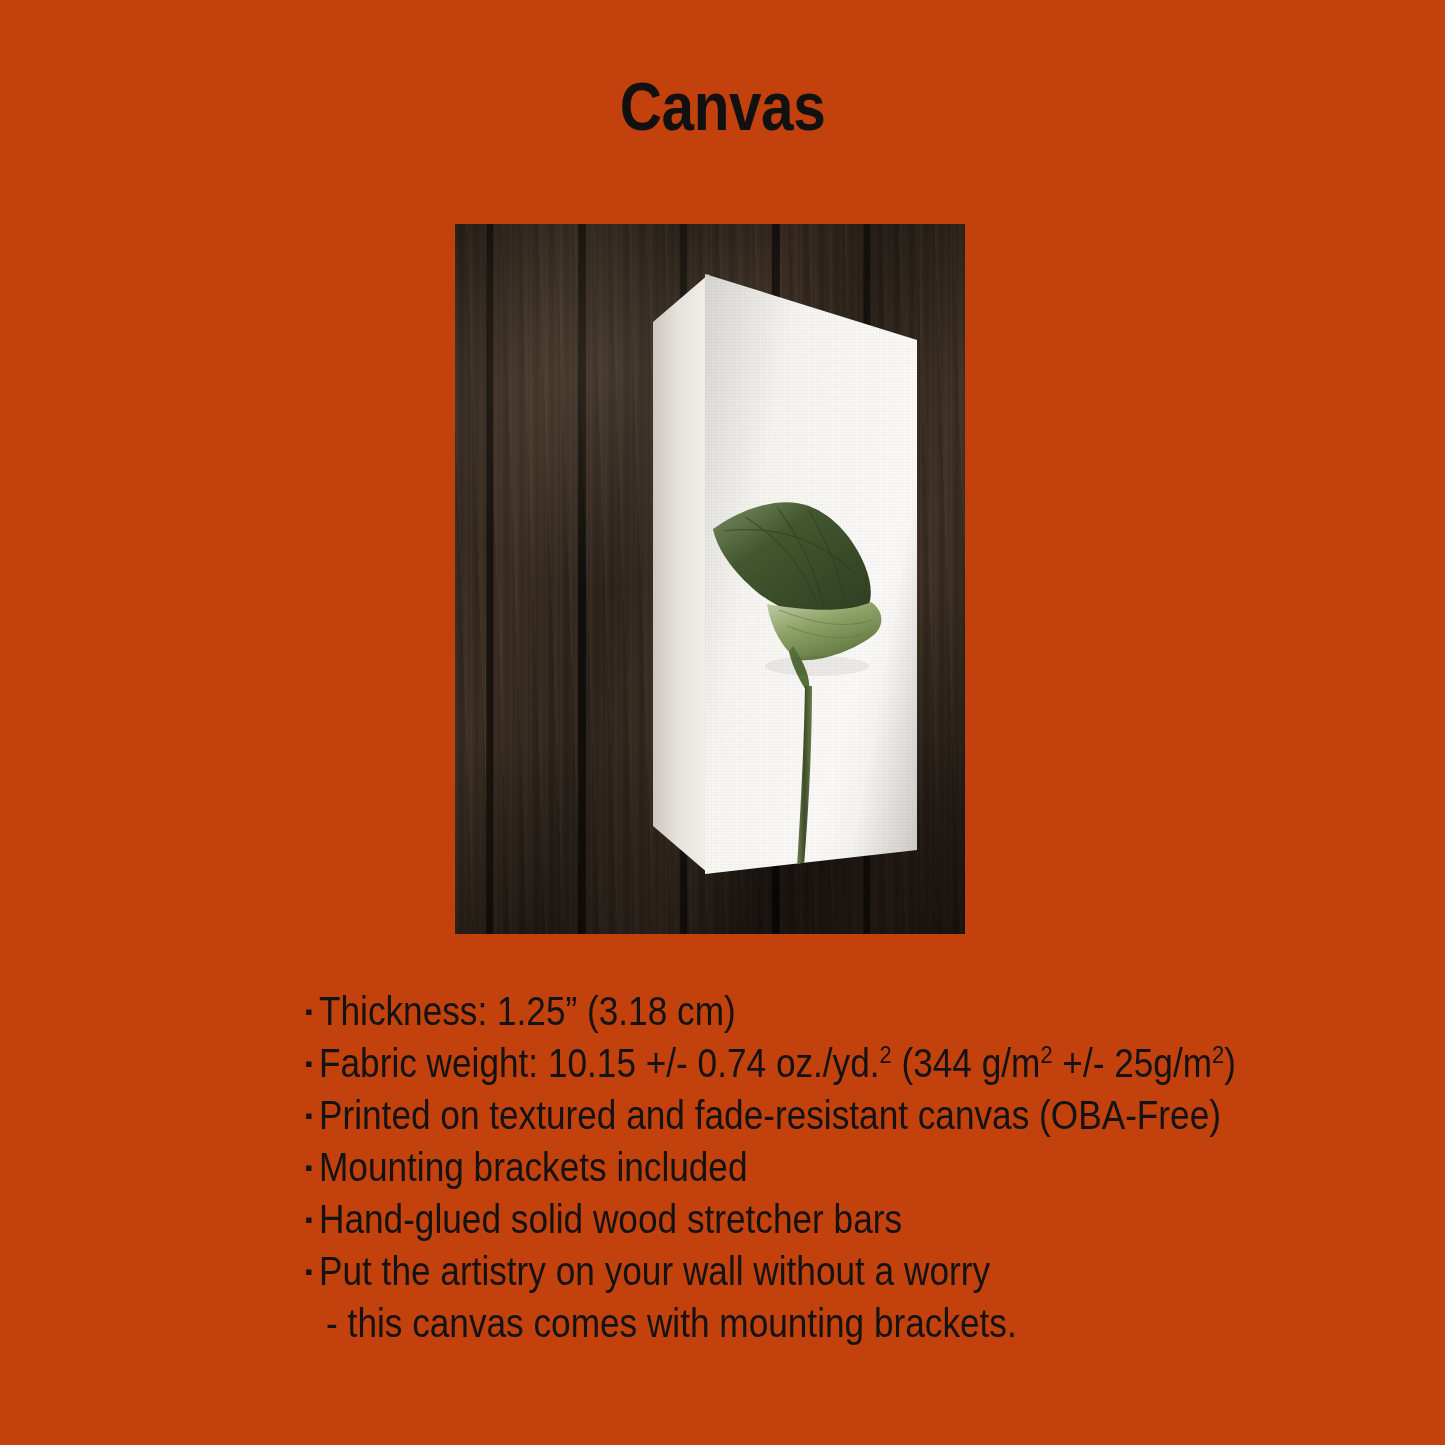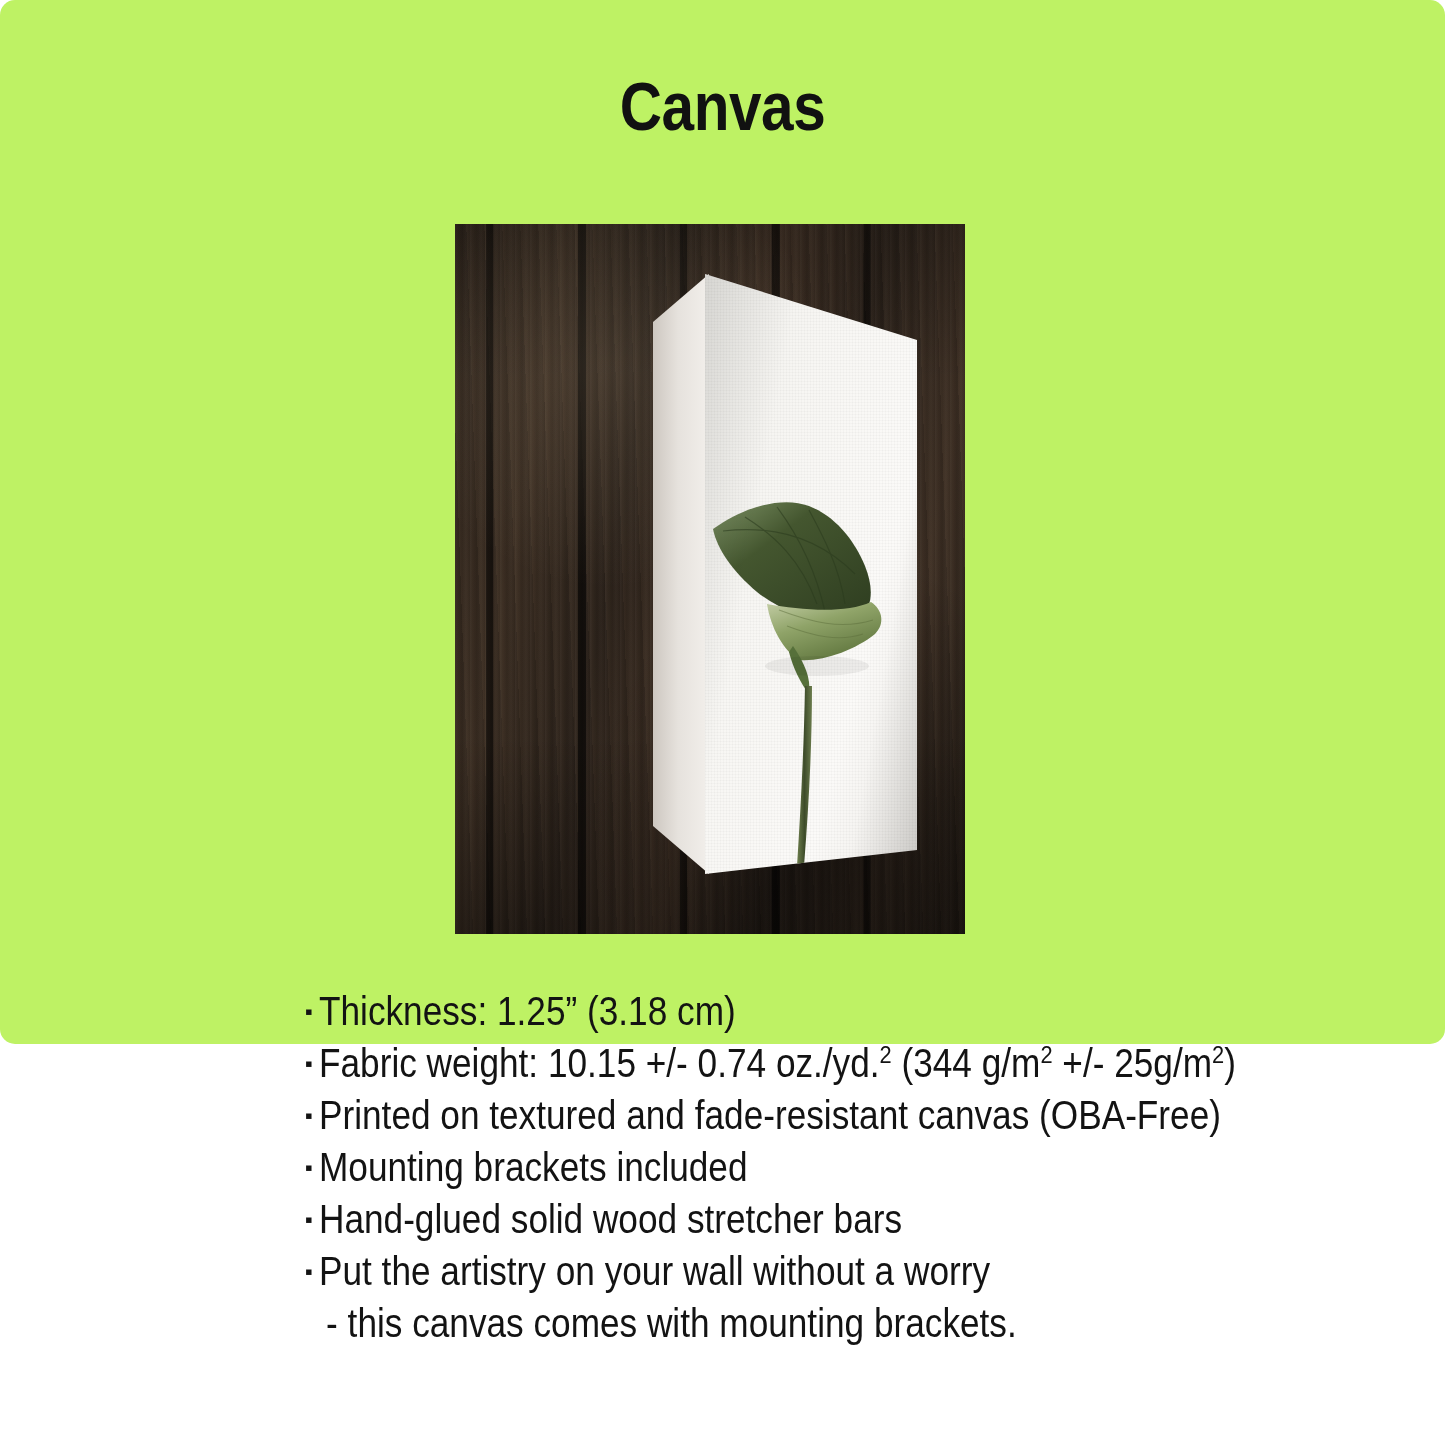--- a/index.html
+++ b/index.html
@@ -10,23 +10,22 @@
   body {
     width: 1445px;
     height: 1445px;
     font-family: "Liberation Sans", sans-serif;
     color: #1a1a1a;
     overflow: hidden;
   }
   .page {
     position: relative;
     width: 1445px;
-    height: 1044px;
-    background: #bef264;
-    border-radius: 15px;
+    height: 1445px;
+    background: #c2410c;
   }
 
   
   .title {
     position: absolute;
     top: 72px;
     left: 0;
     width: 1445px;
     text-align: center;
     font-family: "Liberation Sans Narrow", "Liberation Sans", sans-serif;

